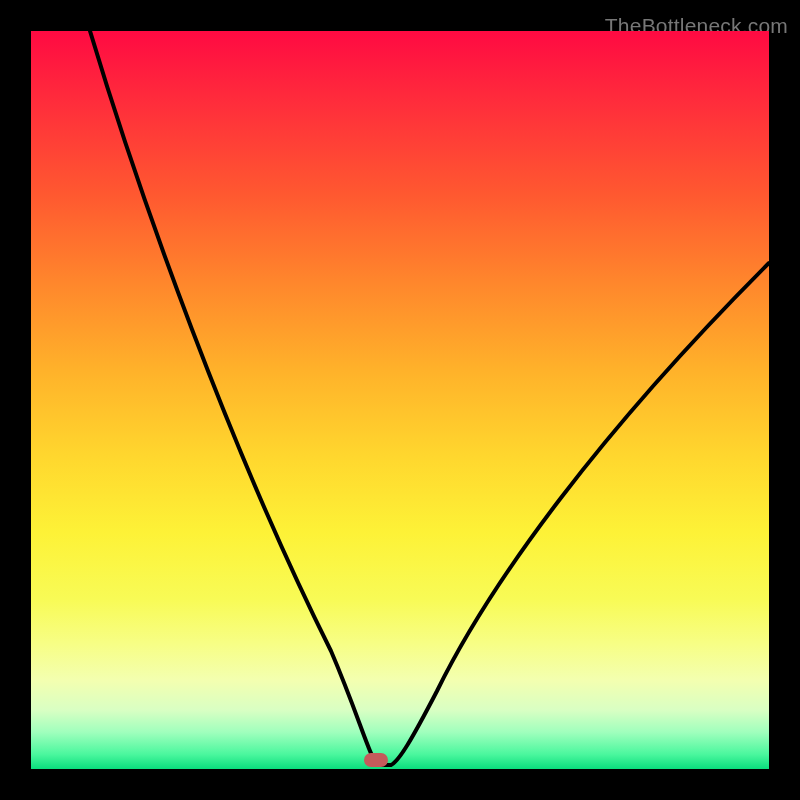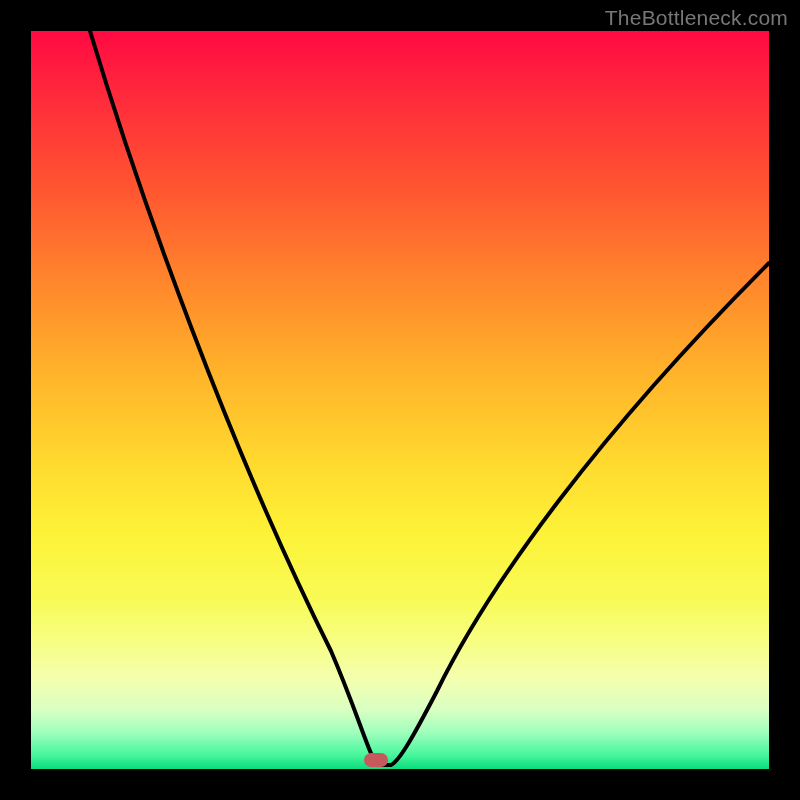--- a/index.html
+++ b/index.html
@@ -35,21 +35,21 @@
       #f7fe85 83%,
       #f3ffb0 88%,
       #d9ffc3 92%,
       #a0ffbd 95%,
       #4bf79e 98%,
       #0add7d 100%
     );
   }
   .watermark {
     position: absolute;
-    top: 6px;
+    top: 14px;
     right: 12px;
     color: #777;
     font-size: 21px;
     font-weight: normal;
     letter-spacing: 0.2px;
   }
   svg.curve {
     position: absolute;
     left: 0;
     top: 0;

